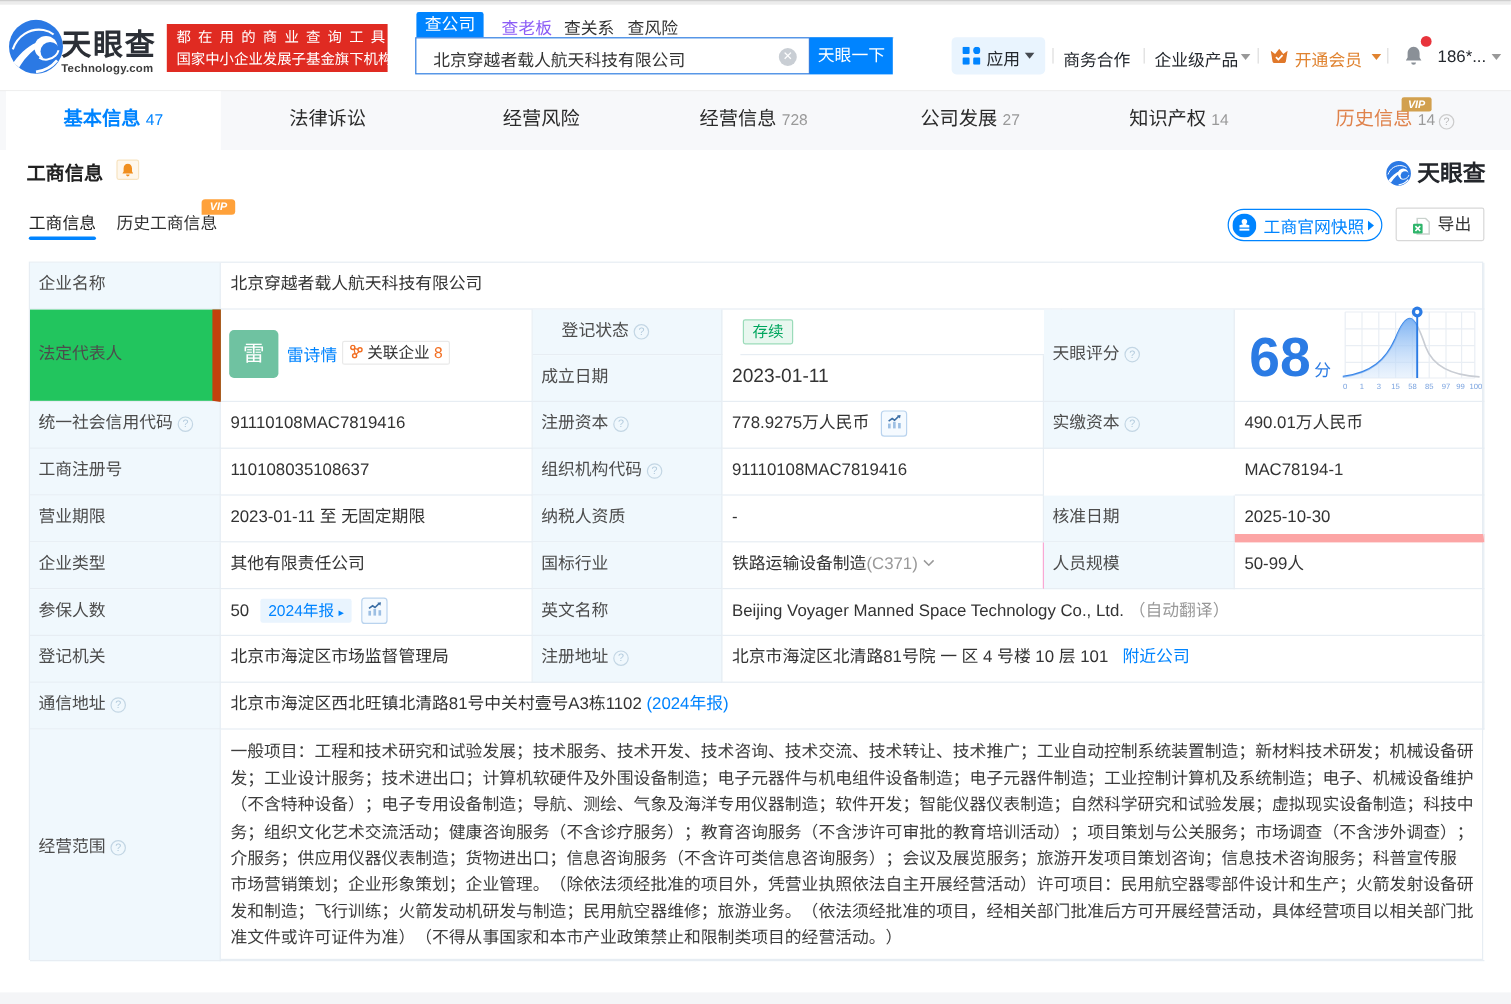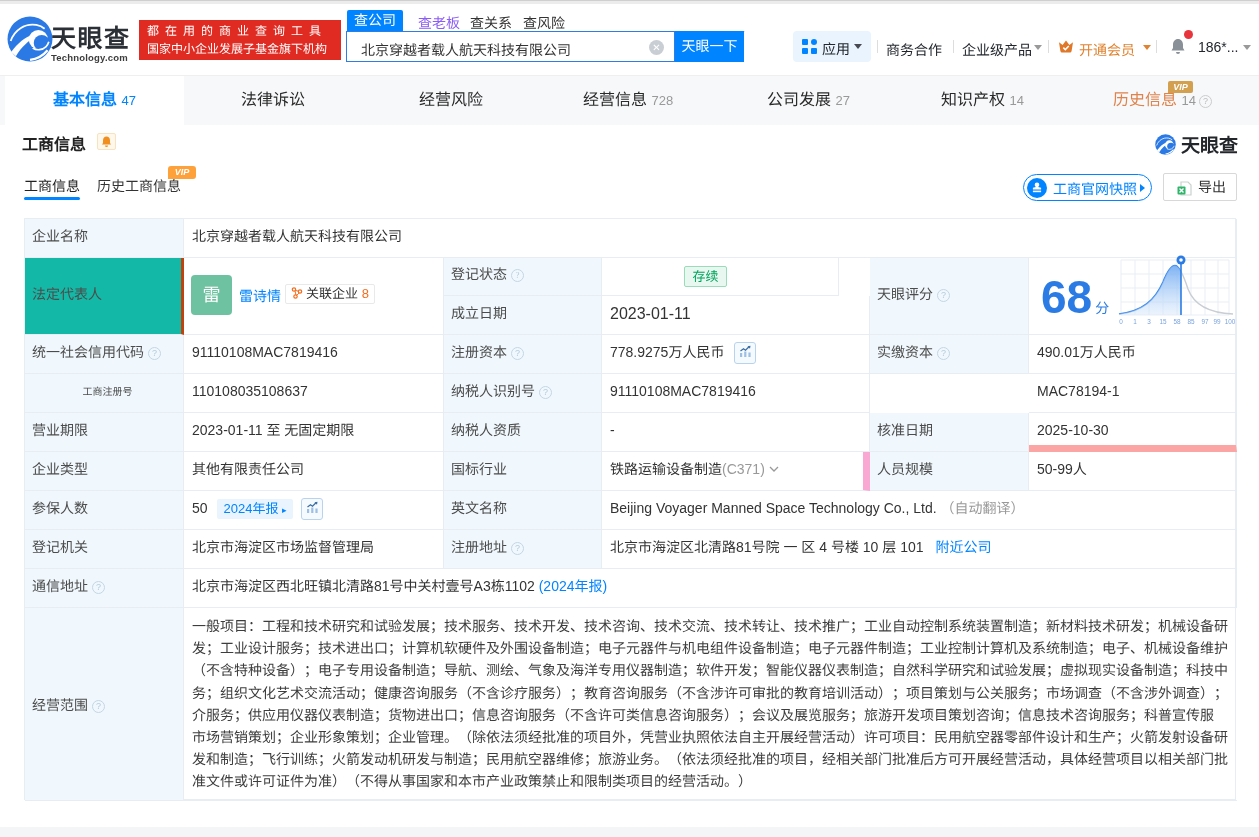--- a/index.html
+++ b/index.html
@@ -24,21 +24,21 @@
       <path d="M3.5 24 C7 13.5 17 6.8 28 8.6 C31.5 9.2 34 10.5 36 12.2" fill="none" stroke="#fff" stroke-width="1.7"></path>
       <path d="M4 34.5 C10.5 25.5 17 20.5 25.5 17.2 L28 20.2 C21 23 14 29.5 8.5 38.5 Z" fill="#fff"></path>
       <circle cx="30" cy="22.5" r="9.2" fill="#fff"></circle>
       <circle cx="33.2" cy="25.8" r="7.6" fill="#2b79e4"></circle>
       <path d="M24.6 30.6 C28.4 33.2 33.8 32.7 37.4 29.2 C38.7 27.9 39.5 26.4 40 24.7" fill="none" stroke="#fff" stroke-width="1.6"></path>
       <path d="M22 42 C28.5 41.2 34.5 38 38.8 32.8" fill="none" stroke="#fff" stroke-width="2.2"></path>
     </svg>
     <div class="abs" style="left:51px;top:22px;font-size:25px;line-height:25px;font-weight:bold;color:#2b2f36;letter-spacing:1.5px;">天眼查</div>
     <div class="abs" style="left:51px;top:49px;font-size:9.5px;line-height:10px;font-weight:bold;color:#3c3c3c;letter-spacing:.2px;">Technology.com</div>
 
-    <div class="abs" style="left:139px;top:16px;width:202px;height:40px;background:#e02b22;color:#fff;padding:4px 6px 0 8px;">
+    <div class="abs" style="left:139px;top:16px;width:184px;height:40px;background:#e02b22;color:#fff;padding:4px 6px 0 8px;">
       <div style="font-size:12px;line-height:15px;letter-spacing:6px;white-space:nowrap;">都在用的商业查询工具</div>
       <div style="font-size:12px;line-height:15px;letter-spacing:0;margin-top:3px;white-space:nowrap;">国家中小企业发展子基金旗下机构</div>
     </div>
 
     <div class="abs" style="left:347px;top:6px;width:400px;height:21px;font-size:14px;">
       <div class="abs" style="left:0;top:0;width:56px;height:21px;background:#0084ff;color:#fff;text-align:center;line-height:21px;border-radius:2px 2px 0 0;">查公司</div>
       <div class="abs" style="left:71px;top:2px;color:#8b5cf6;">查老板</div>
       <div class="abs" style="left:123px;top:2px;color:#333;">查关系</div>
       <div class="abs" style="left:176px;top:2px;color:#333;">查风险</div>
       <div class="abs" style="left:0;top:21px;width:398px;border-bottom:1px solid #e3e3e3;"></div>
@@ -134,34 +134,34 @@
       <rect x="0.5" y="5.5" width="8" height="8" fill="#2fb56b" rx="1"></rect>
       <path d="M2.5 7.5 L6.5 11.5 M6.5 7.5 L2.5 11.5" stroke="#fff" stroke-width="1.4"></path>
     </svg>
     <div class="abs" style="left:34px;top:2px;font-size:14px;color:#333;">导出</div>
   </div>
 
   <div class="abs" style="left:24px;top:218px;width:1212px;height:582px;border:1px solid #e7edf3;">
 
 <div class="abs" style="left:0px;top:0px;width:159px;height:39px;border-right:1px solid #e7edf3;border-bottom:1px solid #e7edf3;background:#f0f8fd;padding-left:7px;line-height:35px;font-size:14px;"><span class="lbl">企业名称</span></div>
 <div class="abs" style="left:159px;top:0px;width:1053px;height:39px;border-right:1px solid #e7edf3;border-bottom:1px solid #e7edf3;padding-left:8px;line-height:35px;font-size:14px;">北京穿越者载人航天科技有限公司</div>
-<div class="abs" style="left:0px;top:39px;width:159px;height:77px;border-right:3px solid #c2410c;border-bottom:1px solid #e7edf3;background:#14b8a6;padding-left:7px;line-height:73px;font-size:14px;"><span class="lbl">法定代表人</span></div>
+<div class="abs" style="left:0px;top:39px;width:159px;height:77px;border-right:7px solid #c2410c;border-bottom:1px solid #e7edf3;background:#22c55e;padding-left:7px;line-height:73px;font-size:14px;"><span class="lbl">法定代表人</span></div>
 <div class="abs" style="left:159px;top:39px;width:260px;height:77px;border-right:1px solid #e7edf3;border-bottom:1px solid #e7edf3;padding-left:0px;line-height:73px;font-size:14px;"></div>
 <div class="abs" style="left:166px;top:56px;width:41px;height:40px;background:#6fc2a1;border-radius:4px;color:#fff;font-size:18px;text-align:center;line-height:40px;">雷</div>
 <div class="abs" style="left:214px;top:69px;font-size:14px;color:#0084ff;line-height:16px;">雷诗情</div>
 <div class="abs" style="left:260px;top:65px;height:20px;border:1px solid #e9e9e9;border-radius:2px;font-size:13px;line-height:18px;padding:0 5px;color:#333;background:#fff;">
 <svg width="12" height="12" viewBox="0 0 12 12" style="vertical-align:-1px;margin-right:3px;">
           <circle cx="3" cy="2.5" r="1.7" fill="none" stroke="#f26e21" stroke-width="1.2"></circle>
           <circle cx="9" cy="4.5" r="1.7" fill="none" stroke="#f26e21" stroke-width="1.2"></circle>
           <circle cx="4.5" cy="9.5" r="1.7" fill="none" stroke="#f26e21" stroke-width="1.2"></circle>
           <path d="M4 4 L5 8 M4.7 3.5 L7.5 4.2 M5.8 8.3 L8.2 5.9" stroke="#f26e21" stroke-width="1"></path>
         </svg>关联企业 <span style="color:#f26e21;">8</span></div>
-<div class="abs" style="left:419px;top:39px;width:158px;height:38px;border-right:1px solid #e7edf3;border-bottom:1px solid #e7edf3;background:#f0f8fd;padding-left:7px;line-height:34px;font-size:14px;font-family:Liberation Serif, serif;"><span class="lbl">登记状态</span><span class="q">?</span></div>
+<div class="abs" style="left:419px;top:39px;width:158px;height:38px;border-right:1px solid #e7edf3;border-bottom:1px solid #e7edf3;background:#f0f8fd;padding-left:24px;line-height:34px;font-size:14px;"><span class="lbl">登记状态</span><span class="q">?</span></div>
 <div class="abs" style="left:419px;top:77px;width:158px;height:39px;border-right:1px solid #e7edf3;border-bottom:1px solid #e7edf3;background:#f0f8fd;padding-left:7px;line-height:35px;font-size:14px;"><span class="lbl">成立日期</span></div>
-<div class="abs" style="left:546px;top:39px;width:268px;height:38px;border-right:1px solid #e7edf3;border-bottom:1px solid #e7edf3;padding-left:2px;line-height:34px;font-size:14px;text-align:center;"><span style="display:inline-block;height:21px;line-height:19px;padding:0 7px;background:#e8f7ef;border:1px solid #9adbb9;border-radius:2px;color:#00a65e;font-size:13px;vertical-align:middle;">存续</span></div>
+<div class="abs" style="left:592px;top:39px;width:268px;height:38px;border-right:1px solid #e7edf3;border-bottom:1px solid #e7edf3;padding-left:2px;line-height:34px;font-size:14px;"><span style="display:inline-block;height:21px;line-height:19px;padding:0 7px;background:#e8f7ef;border:1px solid #9adbb9;border-radius:2px;color:#00a65e;font-size:13px;vertical-align:middle;">存续</span></div>
 <div class="abs" style="left:577px;top:77px;width:268px;height:39px;border-right:1px solid #e7edf3;border-bottom:1px solid #e7edf3;padding-left:8px;line-height:35px;font-size:16px;">2023-01-11</div>
 <div class="abs" style="left:845px;top:39px;width:159px;height:77px;border-right:1px solid #e7edf3;border-bottom:1px solid #e7edf3;background:#f0f8fd;padding-left:7px;line-height:73px;font-size:14px;"><span class="lbl">天眼评分</span><span class="q">?</span></div>
 <div class="abs" style="left:1004px;top:39px;width:208px;height:77px;border-right:1px solid #e7edf3;border-bottom:1px solid #e7edf3;padding-left:0px;line-height:73px;font-size:14px;"></div>
 <div class="abs" style="left:1016px;top:55px;font-size:46px;font-weight:bold;color:#2b7be4;line-height:46px;">68<span style="font-size:14px;font-weight:normal;margin-left:3px;">分</span></div>
 <svg class="abs" style="left:1092px;top:33px;" width="118" height="79" viewBox="0 0 118 79">
 <defs>
           <linearGradient id="bl" x1="0" y1="0" x2="0" y2="1">
             <stop offset="0" stop-color="#76aef2" stop-opacity=".95"></stop>
             <stop offset="1" stop-color="#d9e9fb" stop-opacity=".5"></stop>
           </linearGradient>
@@ -211,35 +211,35 @@
 <div class="abs" style="left:419px;top:116px;width:158px;height:39px;border-right:1px solid #e7edf3;border-bottom:1px solid #e7edf3;background:#f0f8fd;padding-left:7px;line-height:35px;font-size:14px;"><span class="lbl">注册资本</span><span class="q">?</span></div>
 <div class="abs" style="left:577px;top:116px;width:268px;height:39px;border-right:1px solid #e7edf3;border-bottom:1px solid #e7edf3;padding-left:8px;line-height:35px;font-size:14px;">778.9275万人民币 <span style="display:inline-block;width:22px;height:22px;border:1px solid #b9d3ee;border-radius:3px;background:#f5faff;vertical-align:middle;margin-left:6px;text-align:center;line-height:20px;"><svg width="13" height="13" viewBox="0 0 13 13">
             <rect x="1" y="8" width="2.2" height="4" fill="#9dbfe3"></rect>
             <rect x="5.2" y="6.5" width="2.2" height="5.5" fill="#9dbfe3"></rect>
             <rect x="9.4" y="7.5" width="2.2" height="4.5" fill="#9dbfe3"></rect>
             <path d="M1.5 6 L4.5 3.8 L6.5 5.2 L10 1.8" fill="none" stroke="#3b6ea5" stroke-width="1.3"></path>
             <path d="M8.5 1.2 L11.5 0.8 L11 3.8 Z" fill="#3b6ea5"></path>
           </svg></span></div>
 <div class="abs" style="left:845px;top:116px;width:159px;height:39px;border-right:1px solid #e7edf3;border-bottom:1px solid #e7edf3;background:#f0f8fd;padding-left:7px;line-height:35px;font-size:14px;"><span class="lbl">实缴资本</span><span class="q">?</span></div>
 <div class="abs" style="left:1004px;top:116px;width:208px;height:39px;border-right:1px solid #e7edf3;border-bottom:1px solid #e7edf3;padding-left:8px;line-height:35px;font-size:14px;">490.01万人民币</div>
-<div class="abs" style="left:0px;top:155px;width:159px;height:39px;border-right:1px solid #e7edf3;border-bottom:1px solid #e7edf3;background:#f0f8fd;padding-left:7px;line-height:35px;font-size:10px;text-align:center;"><span class="lbl">工商注册号</span></div>
+<div class="abs" style="left:0px;top:155px;width:159px;height:39px;border-right:1px solid #e7edf3;border-bottom:1px solid #e7edf3;background:#f0f8fd;padding-left:7px;line-height:35px;font-size:14px;"><span class="lbl">工商注册号</span></div>
 <div class="abs" style="left:159px;top:155px;width:260px;height:39px;border-right:1px solid #e7edf3;border-bottom:1px solid #e7edf3;padding-left:8px;line-height:35px;font-size:14px;">110108035108637</div>
-<div class="abs" style="left:419px;top:155px;width:158px;height:39px;border-right:1px solid #e7edf3;border-bottom:1px solid #e7edf3;background:#f0f8fd;padding-left:7px;line-height:35px;font-size:14px;"><span class="lbl">纳税人识别号</span><span class="q">?</span></div>
+<div class="abs" style="left:419px;top:155px;width:158px;height:39px;border-right:1px solid #e7edf3;border-bottom:1px solid #e7edf3;background:#f0f8fd;padding-left:7px;line-height:35px;font-size:14px;"><span class="lbl">组织机构代码</span><span class="q">?</span></div>
 <div class="abs" style="left:577px;top:155px;width:268px;height:39px;border-right:1px solid #e7edf3;border-bottom:1px solid #e7edf3;padding-left:8px;line-height:35px;font-size:14px;">91110108MAC7819416</div>
 <div class="abs" style="left:1004px;top:155px;width:208px;height:39px;border-right:1px solid #e7edf3;border-bottom:1px solid #e7edf3;padding-left:8px;line-height:35px;font-size:14px;">MAC78194-1</div>
 <div class="abs" style="left:0px;top:194px;width:159px;height:39px;border-right:1px solid #e7edf3;border-bottom:1px solid #e7edf3;background:#f0f8fd;padding-left:7px;line-height:35px;font-size:14px;"><span class="lbl">营业期限</span></div>
 <div class="abs" style="left:159px;top:194px;width:260px;height:39px;border-right:1px solid #e7edf3;border-bottom:1px solid #e7edf3;padding-left:8px;line-height:35px;font-size:14px;">2023-01-11 至 无固定期限</div>
 <div class="abs" style="left:419px;top:194px;width:158px;height:39px;border-right:1px solid #e7edf3;border-bottom:1px solid #e7edf3;background:#f0f8fd;padding-left:7px;line-height:35px;font-size:14px;"><span class="lbl">纳税人资质</span></div>
 <div class="abs" style="left:577px;top:194px;width:268px;height:39px;border-right:1px solid #e7edf3;border-bottom:1px solid #e7edf3;padding-left:8px;line-height:35px;font-size:14px;">-</div>
 <div class="abs" style="left:845px;top:194px;width:159px;height:39px;border-right:1px solid #e7edf3;border-bottom:1px solid #e7edf3;background:#f0f8fd;padding-left:7px;line-height:35px;font-size:14px;"><span class="lbl">核准日期</span></div>
 <div class="abs" style="left:1004px;top:194px;width:208px;height:39px;border-right:1px solid #e7edf3;border-bottom:7px solid #fca5a5;padding-left:8px;line-height:35px;font-size:14px;">2025-10-30</div>
 <div class="abs" style="left:0px;top:233px;width:159px;height:39px;border-right:1px solid #e7edf3;border-bottom:1px solid #e7edf3;background:#f0f8fd;padding-left:7px;line-height:35px;font-size:14px;"><span class="lbl">企业类型</span></div>
 <div class="abs" style="left:159px;top:233px;width:260px;height:39px;border-right:1px solid #e7edf3;border-bottom:1px solid #e7edf3;padding-left:8px;line-height:35px;font-size:14px;">其他有限责任公司</div>
 <div class="abs" style="left:419px;top:233px;width:158px;height:39px;border-right:1px solid #e7edf3;border-bottom:1px solid #e7edf3;background:#f0f8fd;padding-left:7px;line-height:35px;font-size:14px;"><span class="lbl">国标行业</span></div>
-<div class="abs" style="left:577px;top:233px;width:268px;height:39px;border-right:7px solid #f9a8d4;border-bottom:1px solid #e7edf3;padding-left:8px;line-height:35px;font-size:14px;">铁路运输设备制造<span style="color:#999;">(C371)</span> <svg width="10" height="6" viewBox="0 0 10 6" style="vertical-align:2px;">
+<div class="abs" style="left:577px;top:233px;width:268px;height:39px;border-right:1px solid #f9a8d4;border-bottom:1px solid #e7edf3;padding-left:8px;line-height:35px;font-size:14px;">铁路运输设备制造<span style="color:#999;">(C371)</span> <svg width="10" height="6" viewBox="0 0 10 6" style="vertical-align:2px;">
           <path d="M1 1 L5 5 L9 1" fill="none" stroke="#999" stroke-width="1.3"></path>
         </svg></div>
 <div class="abs" style="left:845px;top:233px;width:159px;height:39px;border-right:1px solid #e7edf3;border-bottom:1px solid #e7edf3;background:#f0f8fd;padding-left:7px;line-height:35px;font-size:14px;"><span class="lbl">人员规模</span></div>
 <div class="abs" style="left:1004px;top:233px;width:208px;height:39px;border-right:1px solid #e7edf3;border-bottom:1px solid #e7edf3;padding-left:8px;line-height:35px;font-size:14px;">50-99人</div>
 <div class="abs" style="left:0px;top:272px;width:159px;height:39px;border-right:1px solid #e7edf3;border-bottom:1px solid #e7edf3;background:#f0f8fd;padding-left:7px;line-height:35px;font-size:14px;"><span class="lbl">参保人数</span></div>
 <div class="abs" style="left:159px;top:272px;width:260px;height:39px;border-right:1px solid #e7edf3;border-bottom:1px solid #e7edf3;padding-left:8px;line-height:35px;font-size:14px;">50 <span style="display:inline-block;height:20px;line-height:20px;background:#e9f4fe;border-radius:2px;color:#0084ff;font-size:13px;padding:0 6px;vertical-align:middle;margin-left:6px;">2024年报 <span style="font-size:9px;">▸</span></span> <span style="display:inline-block;width:22px;height:22px;border:1px solid #b9d3ee;border-radius:3px;background:#f5faff;vertical-align:middle;margin-left:5px;text-align:center;line-height:20px;"><svg width="13" height="13" viewBox="0 0 13 13">
             <rect x="1" y="8" width="2.2" height="4" fill="#9dbfe3"></rect>
             <rect x="5.2" y="6.5" width="2.2" height="5.5" fill="#9dbfe3"></rect>
             <rect x="9.4" y="7.5" width="2.2" height="4.5" fill="#9dbfe3"></rect>
             <path d="M1.5 6 L4.5 3.8 L6.5 5.2 L10 1.8" fill="none" stroke="#3b6ea5" stroke-width="1.3"></path>

